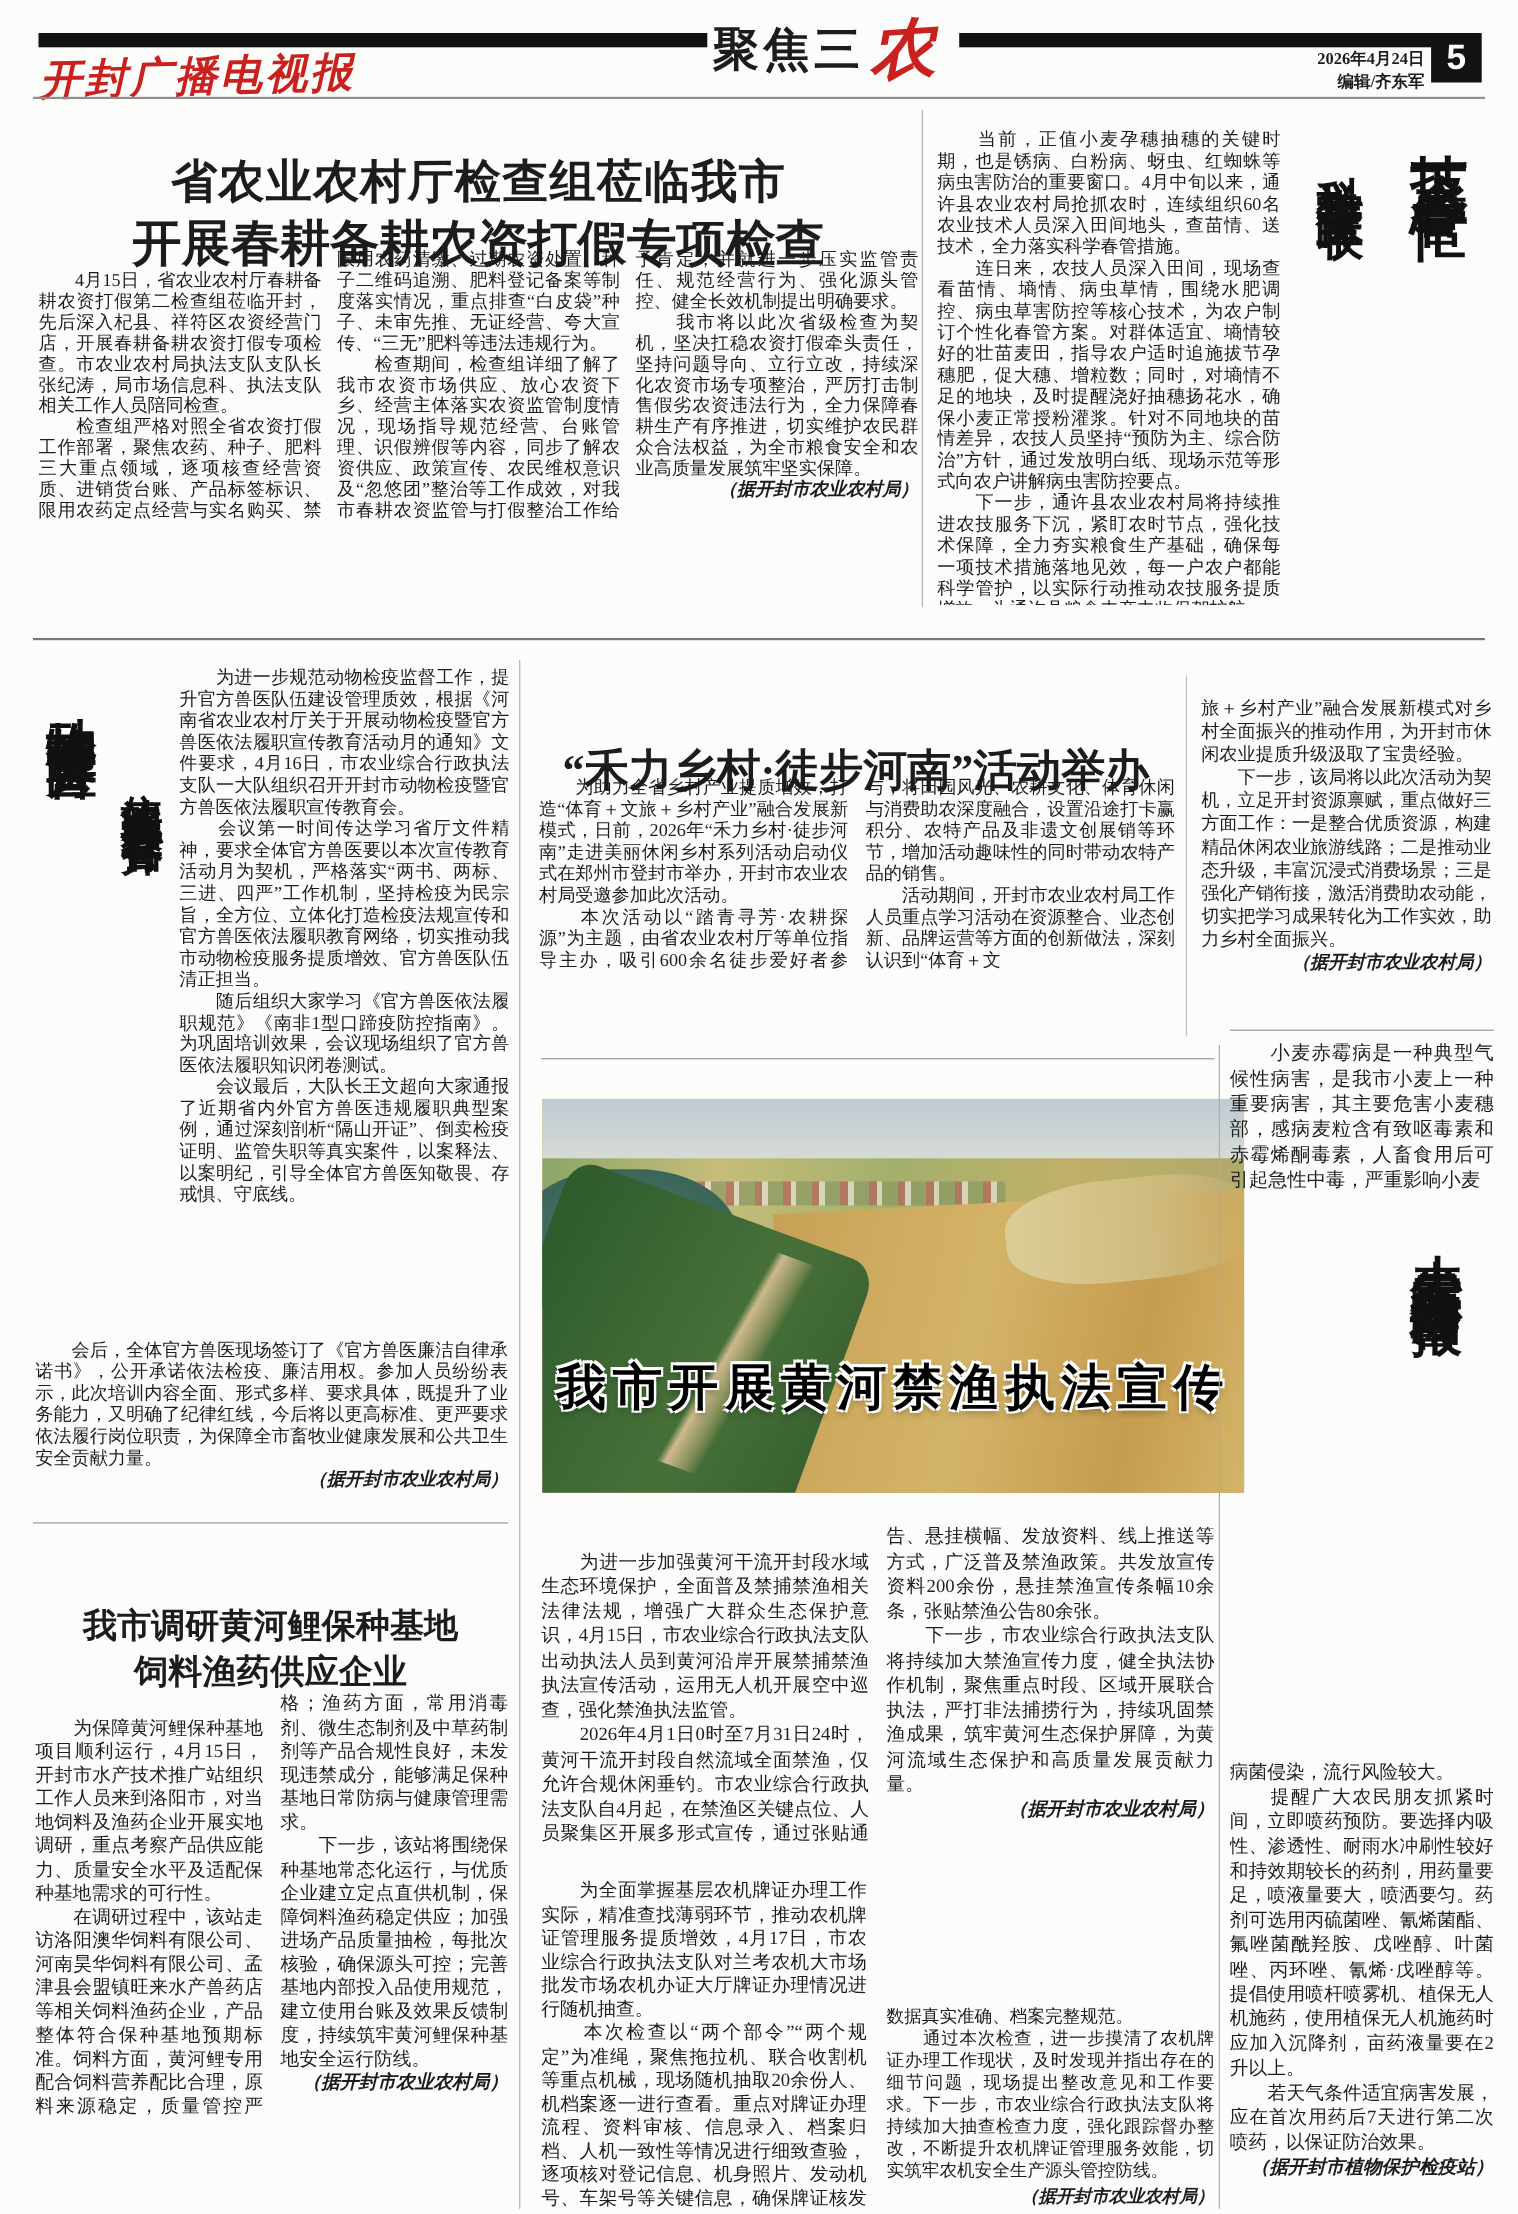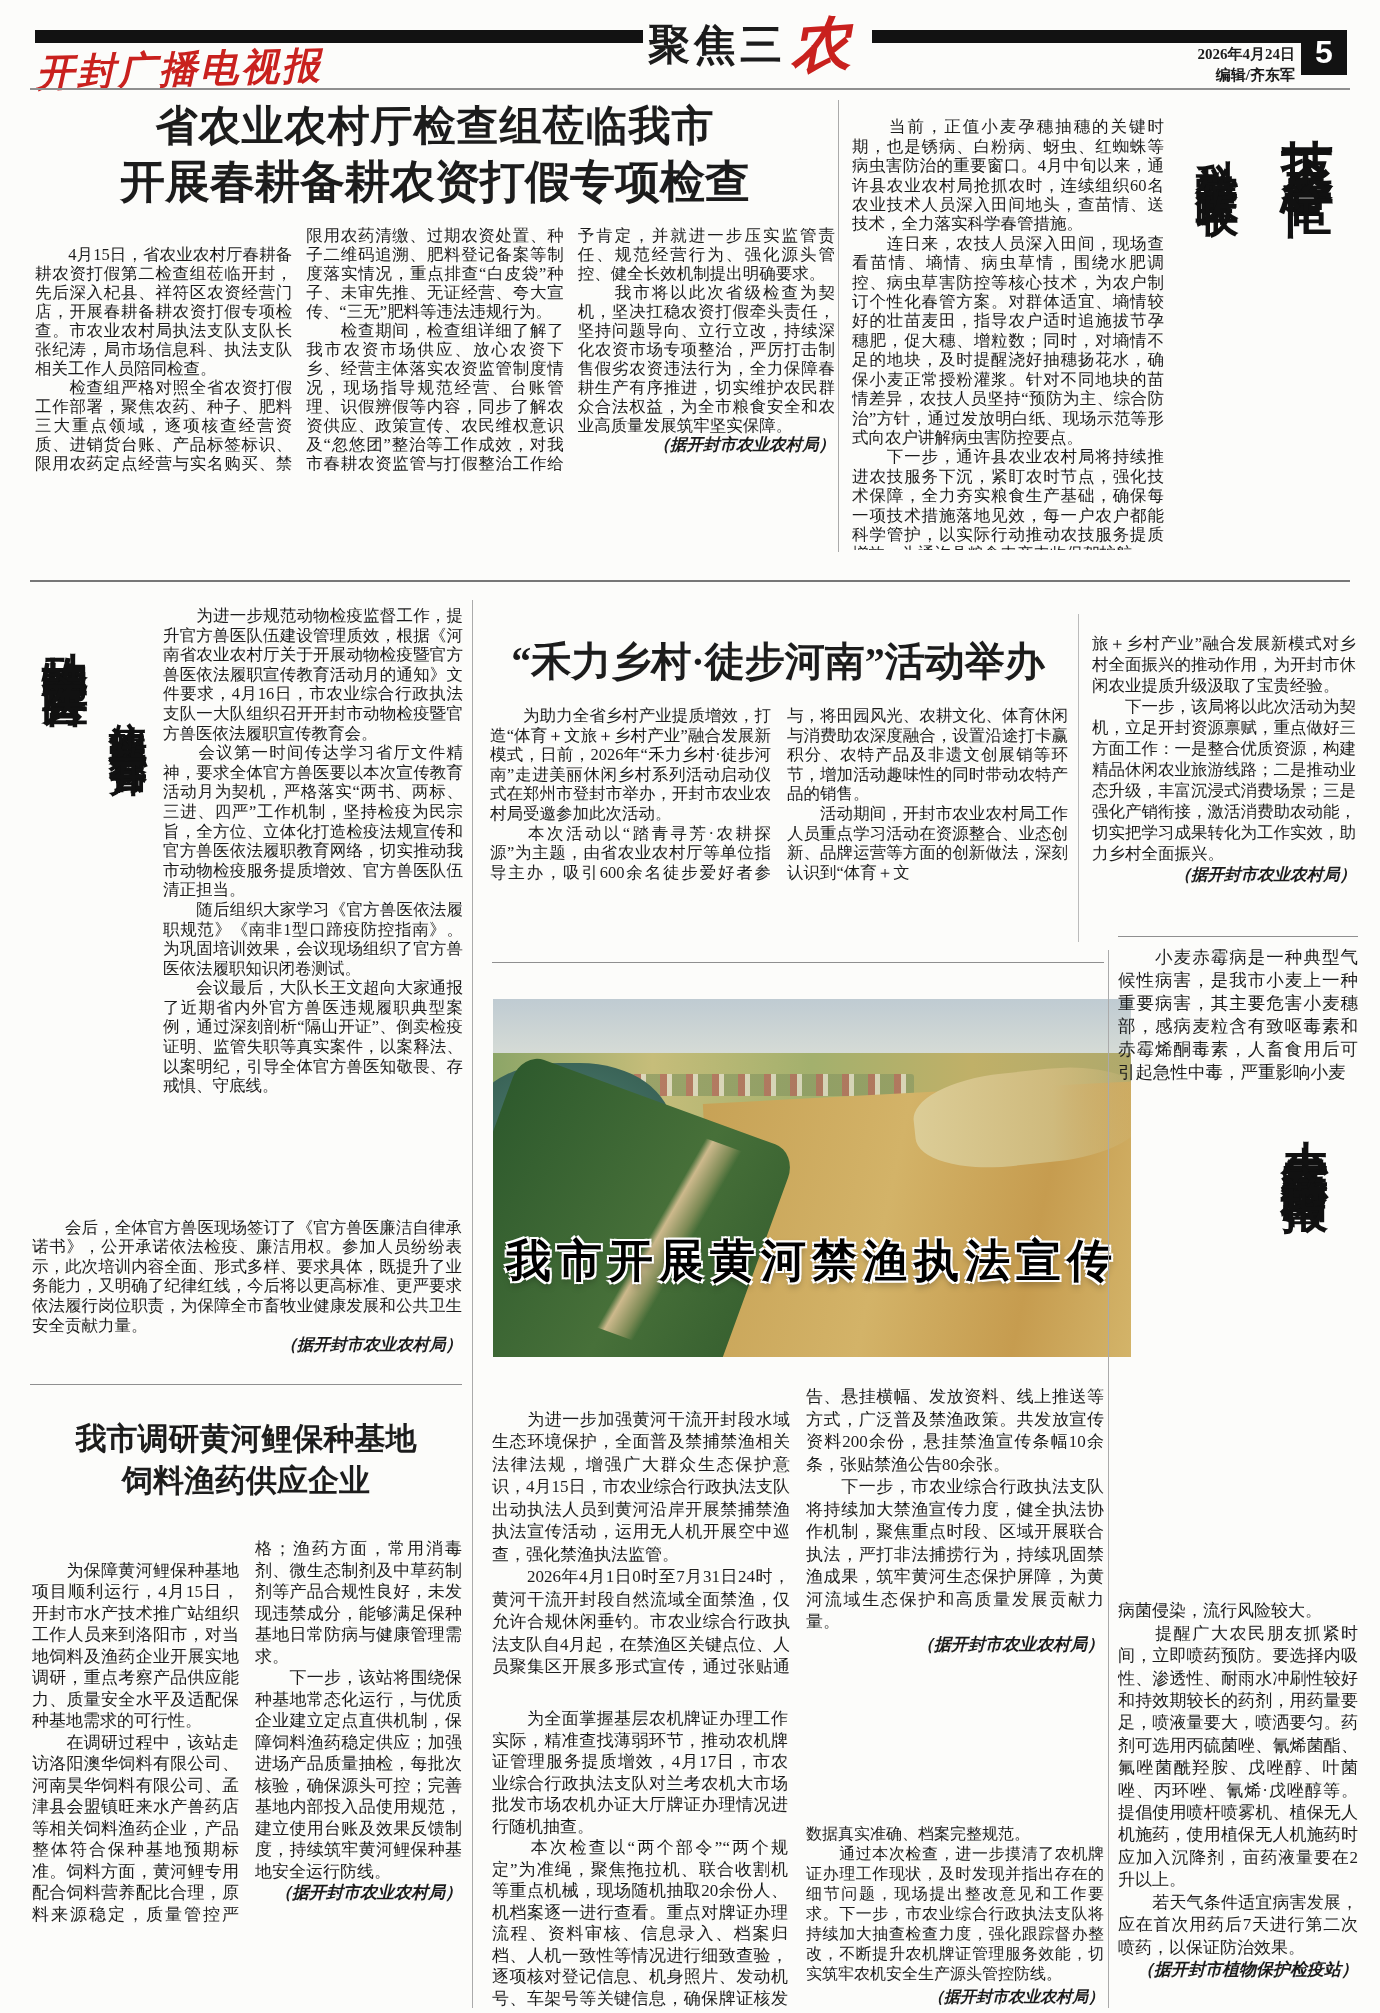--- a/index.html
+++ b/index.html
@@ -5,21 +5,21 @@
   * { box-sizing: border-box; margin: 0; padding: 0; }
   html,body { background:#e9e9e6; }
   .page {
     position: relative; width: 1380px; height: 2013px; margin: 0 auto;
     background: #fcfcfa; color:#1c1c1c; overflow: hidden;
     font-family: "Liberation Serif", serif;
   }
   .abs { position: absolute; }
   .bar { background:#121212; }
   .rule { background:#8f8f8f; }
-  .hl { font-weight: bold; text-align: center; font-family:"Liberation Serif", serif; }
+  .hl { font-weight: bold; text-align: center; font-family:"Liberation Serif", serif;margin-top:39px; }
   .body-text {
     text-align: justify; white-space: pre-line; overflow: hidden;
     font-family:"Liberation Serif", serif;
   }
   .attr-line { display:block; text-align:right; font-weight:bold; font-style:italic; }
   .vtitle {
     writing-mode: vertical-rl; text-orientation: upright;
     font-weight: bold; font-family:"Liberation Serif", serif; color:#111;
   }
   .papername {

